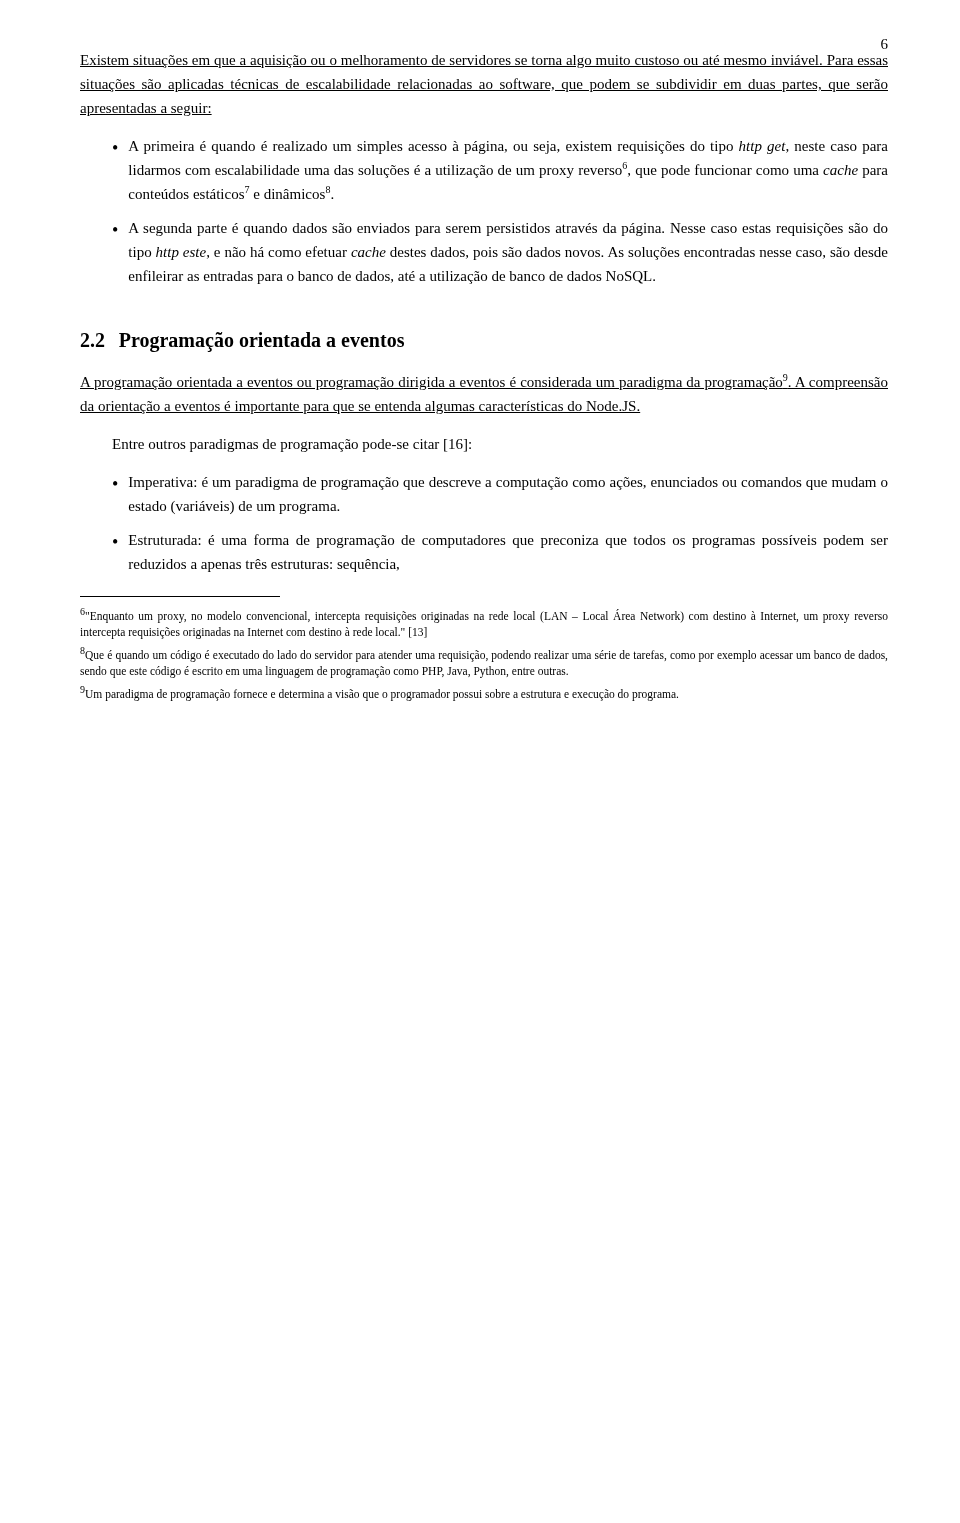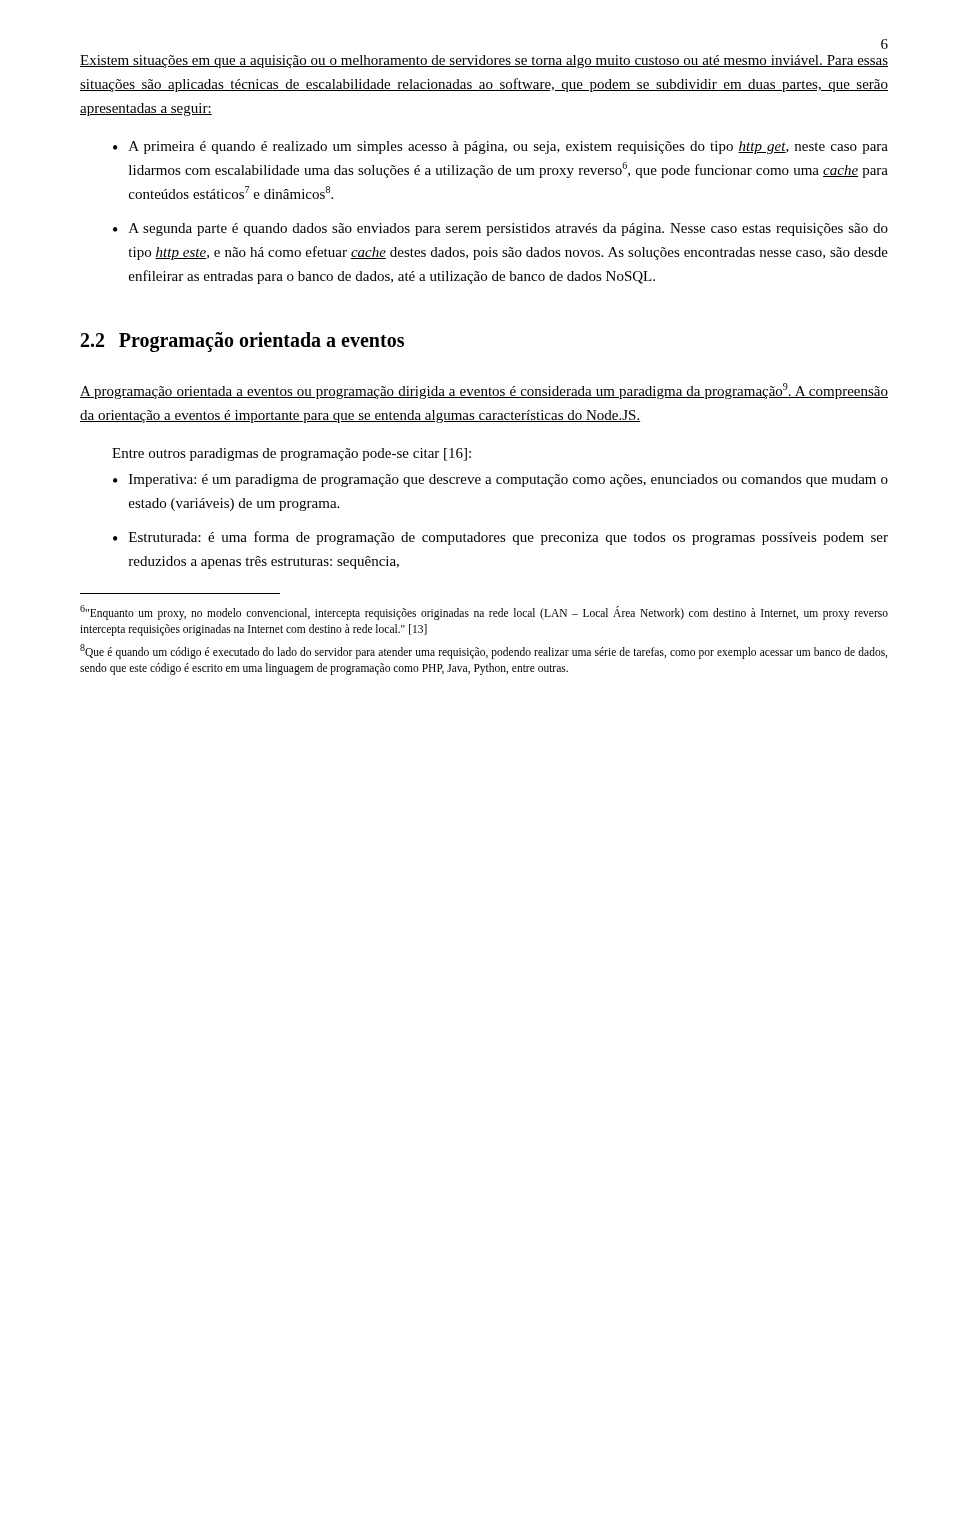--- a/index.html
+++ b/index.html
@@ -58,26 +58,25 @@
       flex-shrink: 0;
     }
 
     .bullet-text {
       flex: 1;
       text-align: justify;
     }
 
     .italic {
       font-style: italic;
-      text-decoration: underline;
     }
 
     .section-heading {
       margin-top: 36px;
-      margin-bottom: 23px;
+      margin-bottom: 14px;
     }
 
     .section-number {
       font-size: 20px;
       font-weight: bold;
     }
 
     .section-title {
       font-size: 20px;
       font-weight: bold;
@@ -101,21 +100,21 @@
     }
 
     .footnote-line {
       margin-bottom: 4px;
       text-align: justify;
     }
 
     .indented-paragraph {
       margin-left: 32px;
       text-align: justify;
-      margin-bottom: 2px;
+      margin-bottom: 14px;
     }
   </style>
 </head>
 <body>
 
 <div class="page">
   <span class="page-number">6</span>
 
   <p class="paragraph">
     Existem situações em que a aquisição ou o melhoramento de servidores se torna algo muito custoso ou até mesmo inviável. Para essas situações são aplicadas técnicas de escalabilidade relacionadas ao software, que podem se subdividir em duas partes, que serão apresentadas a seguir:
@@ -168,14 +167,17 @@
 
   <hr class="footnote-divider">
 
   <div class="footnotes">
     <p class="footnote-line">
       <sup>6</sup>"Enquanto um proxy, no modelo convencional, intercepta requisições originadas na rede local (LAN – Local Área Network) com destino à Internet, um proxy reverso intercepta requisições originadas na Internet com destino à rede local." [13]
     </p>
     <p class="footnote-line">
       <sup>8</sup>Que é quando um código é executado do lado do servidor para atender uma requisição, podendo realizar uma série de tarefas, como por exemplo acessar um banco de dados, sendo que este código é escrito em uma linguagem de programação como PHP, Java, Python, entre outras.
     </p>
+    <p class="footnote-line">
+      <sup>9</sup>Um paradigma de programação fornece e determina a visão que o programador possui sobre a estrutura e execução do programa.
+    </p>
   </div>
 </div>
 
 </body></html>

